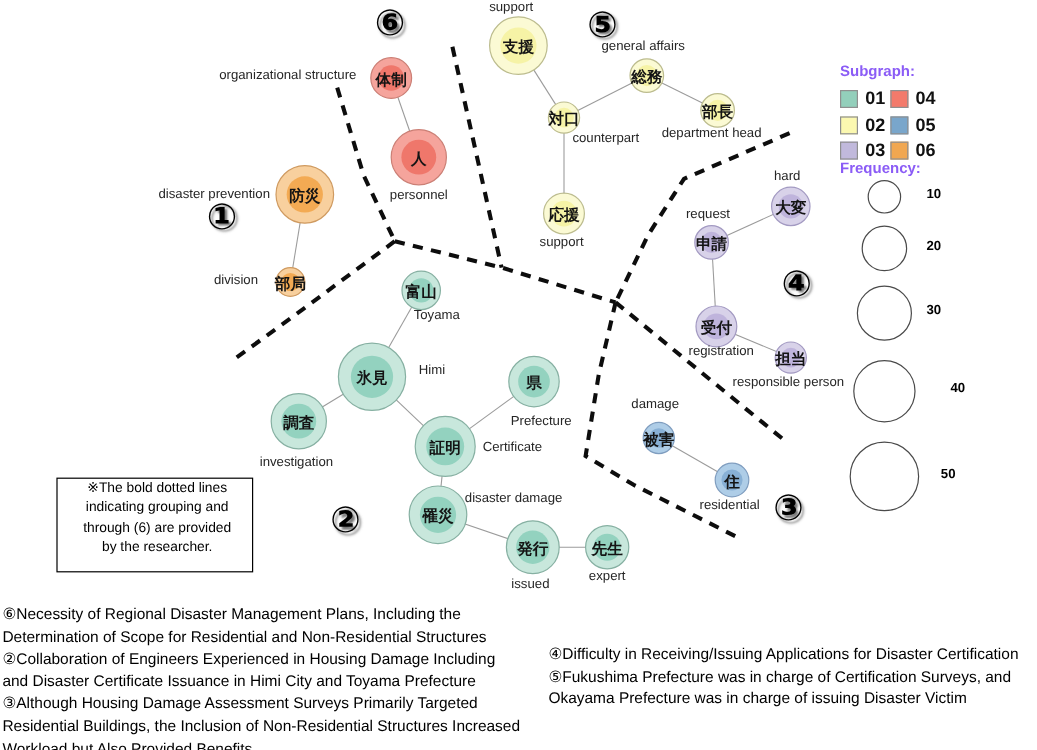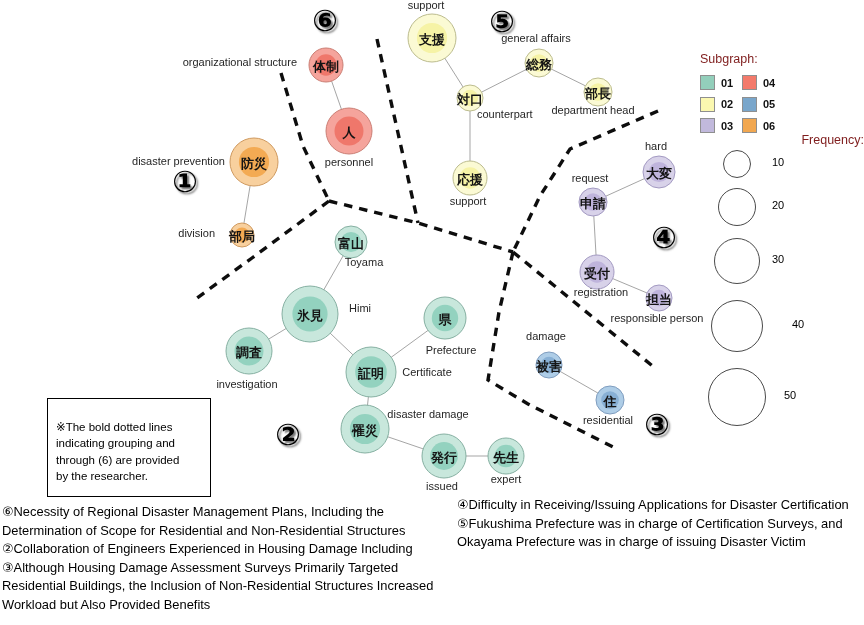--- a/index.html
+++ b/index.html
@@ -7,34 +7,34 @@
        font-family:"Liberation Sans","DejaVu Sans",sans-serif;color:#111;}
   #net{position:absolute;left:0;top:0;}
   .edge{stroke:#9b9b9b;stroke-width:0.9;}
   .boundary{fill:none;stroke:#0d0d0d;stroke-width:3.4;stroke-dasharray:8.5 7;}
   svg text{font-family:"Liberation Sans","DejaVu Sans",sans-serif;}
   .jp{font-size:13px;font-weight:600;fill:#141414;text-anchor:middle;dominant-baseline:central;}
   .en{font-size:11px;fill:#262626;}
   .marker{font-size:30px;font-weight:bold;fill:#000;dominant-baseline:central;
           text-shadow:2px 2px 2px rgba(70,70,70,0.75);font-family:"DejaVu Sans",sans-serif;}
   .subgraph-block{position:absolute;left:700px;top:52px;width:160px;}
-  .legend-title{font-size:12.5px;font-weight:normal;color:#7f1d1d;}
+  .legend-title{font-size:12.5px;font-weight:bold;color:#8b5cf6;}
   .legend-grid{display:grid;grid-auto-flow:column;grid-template-rows:repeat(3,21.5px);
                grid-template-columns:42px 42px;margin-top:6px;}
   .legend-item{display:flex;align-items:center;height:21.5px;}
   .swatch{width:13px;height:13px;border:1px solid #8f8f8f;display:inline-block;margin-right:6px;}
-  .swatch-label{font-size:11px;font-weight:bold;}
-  .freq-block{position:absolute;left:700px;top:133px;width:164px;height:300px;text-align:right;}
+  .swatch-label{font-size:15px;font-weight:bold;}
+  .freq-block{position:absolute;left:700px;top:133px;width:164px;height:300px;}
   .freq-circle{position:absolute;border:1px solid #4a4a4a;border-radius:50%;background:#fff;}
-  .freq-label{position:absolute;font-size:11px;font-weight:normal;color:#000;}
+  .freq-label{position:absolute;font-size:11px;font-weight:bold;color:#000;}
   #note-box{position:absolute;left:47px;top:398px;width:150px;height:77px;
-            border:1px solid #000;padding:20px 4px 0 8px;font-size:11.5px;line-height:16.4px;color:#000;}
+            border:1px solid #000;padding:0 4px 0 8px;font-size:11.5px;line-height:16.4px;color:#000;text-align:center;}
   .fn{position:absolute;font-size:12.9px;line-height:18.6px;color:#000;white-space:nowrap;}
   #fn-left{left:2px;top:503px;}
-  #fn-right{left:457px;top:496px;}
+  #fn-right{left:457px;top:536px;}
 </style>
 </head>
 <body>
 
 <svg id="net" width="864" height="505" viewBox="0 0 864 505">
     <g>
       <line x1="326" y1="65" x2="349" y2="131" class="edge"></line>
       <line x1="254" y1="162" x2="242" y2="235" class="edge"></line>
       <line x1="432" y1="38" x2="470" y2="98" class="edge"></line>
       <line x1="470" y1="98" x2="539" y2="63" class="edge"></line>
@@ -255,20 +255,21 @@
     <div>※The bold dotted lines</div>
     <div>indicating grouping and</div>
     <div>through (6) are provided</div>
     <div>by the researcher.</div>
   </div>
 
 <div id="fn-left" class="fn">
     <div>⑥Necessity of Regional Disaster Management Plans, Including the</div>
     <div>Determination of Scope for Residential and Non-Residential Structures</div>
     <div>②Collaboration of Engineers Experienced in Housing Damage Including</div>
+    <div>and Disaster Certificate Issuance in Himi City and Toyama Prefecture</div>
     <div>③Although Housing Damage Assessment Surveys Primarily Targeted</div>
     <div>Residential Buildings, the Inclusion of Non-Residential Structures Increased</div>
     <div>Workload but Also Provided Benefits</div>
   </div>
 <div id="fn-right" class="fn">
     <div>④Difficulty in Receiving/Issuing Applications for Disaster Certification</div>
     <div>⑤Fukushima Prefecture was in charge of Certification Surveys, and</div>
     <div>Okayama Prefecture was in charge of issuing Disaster Victim</div>
   </div>
 

